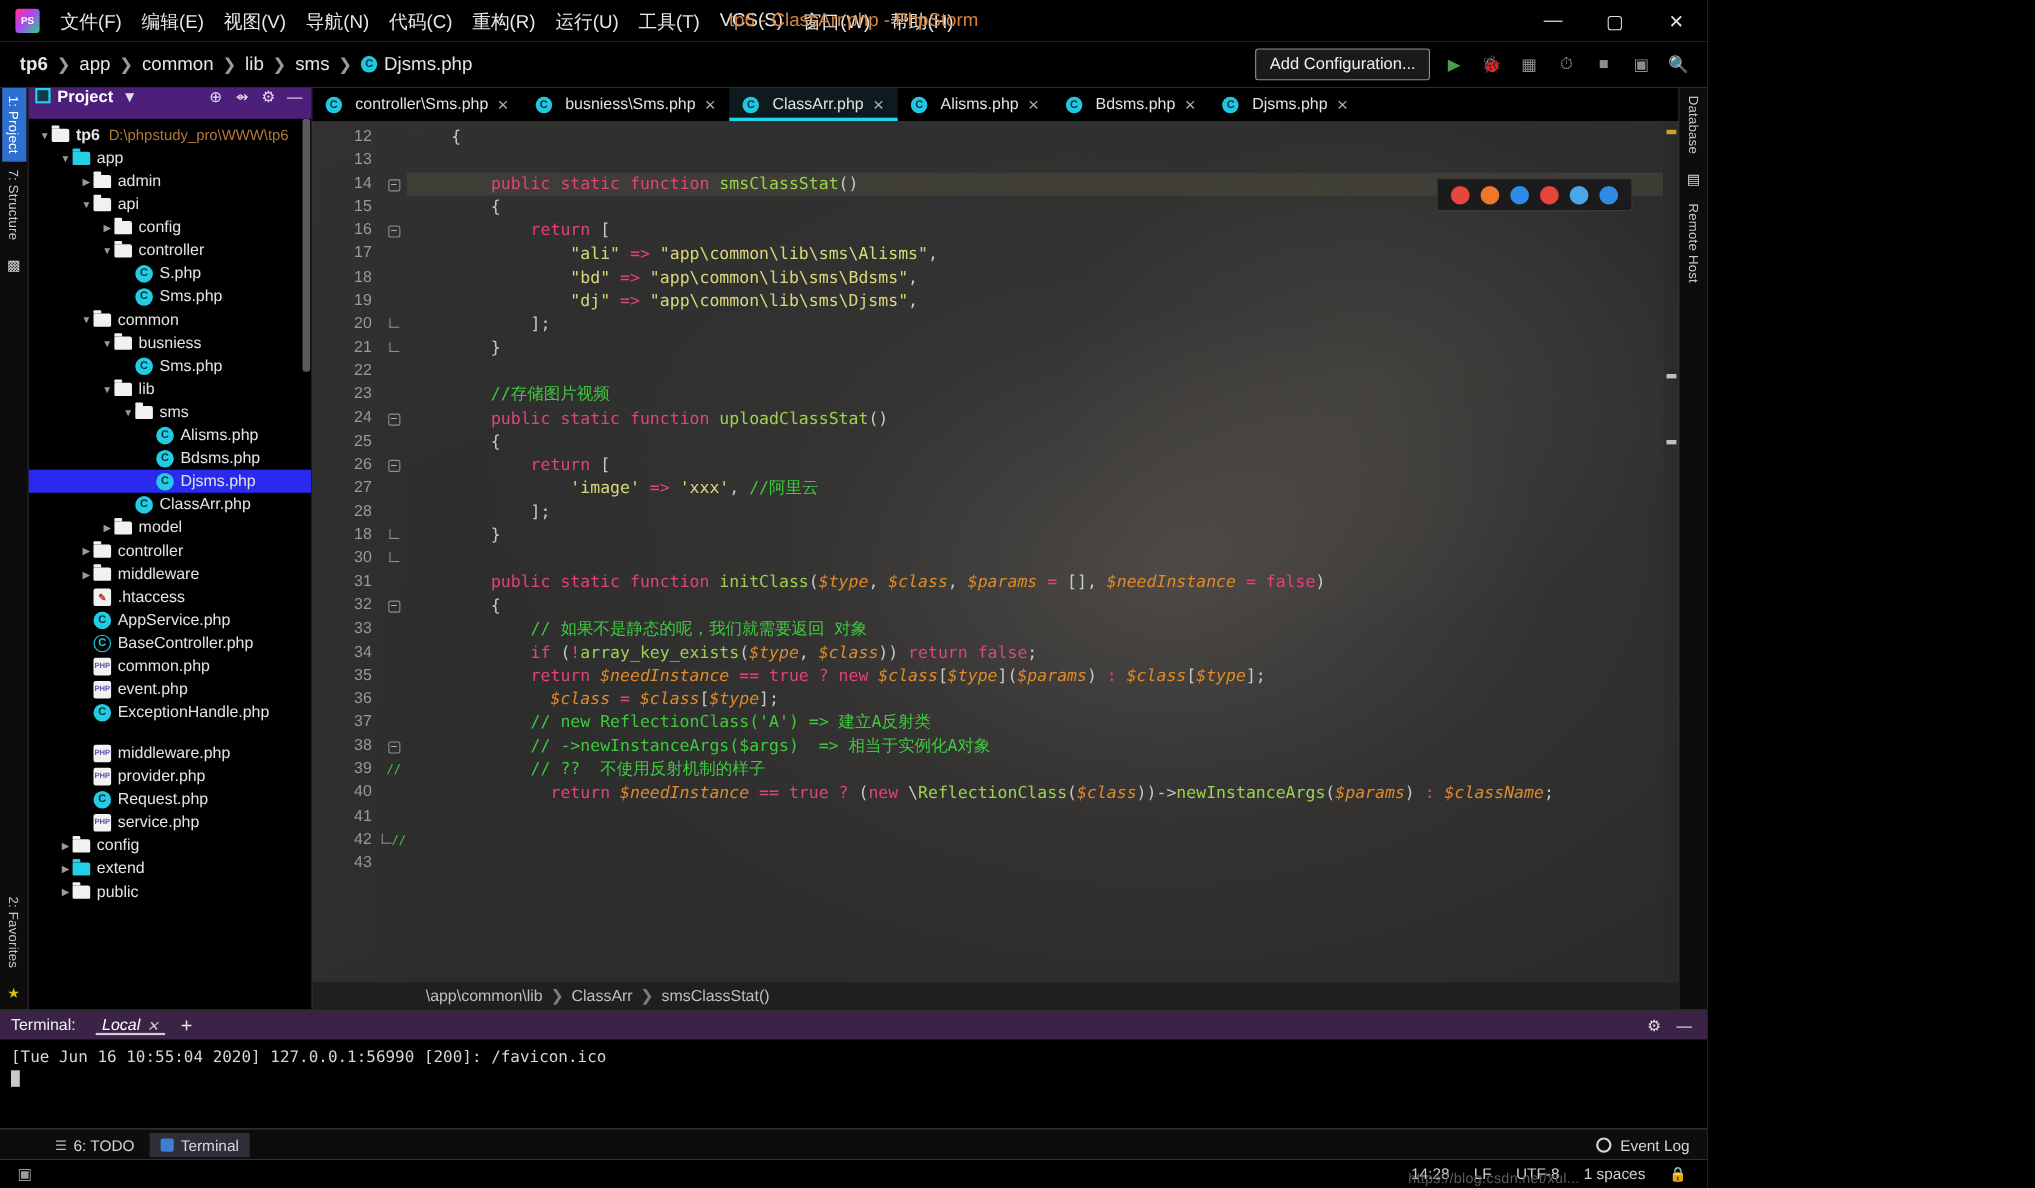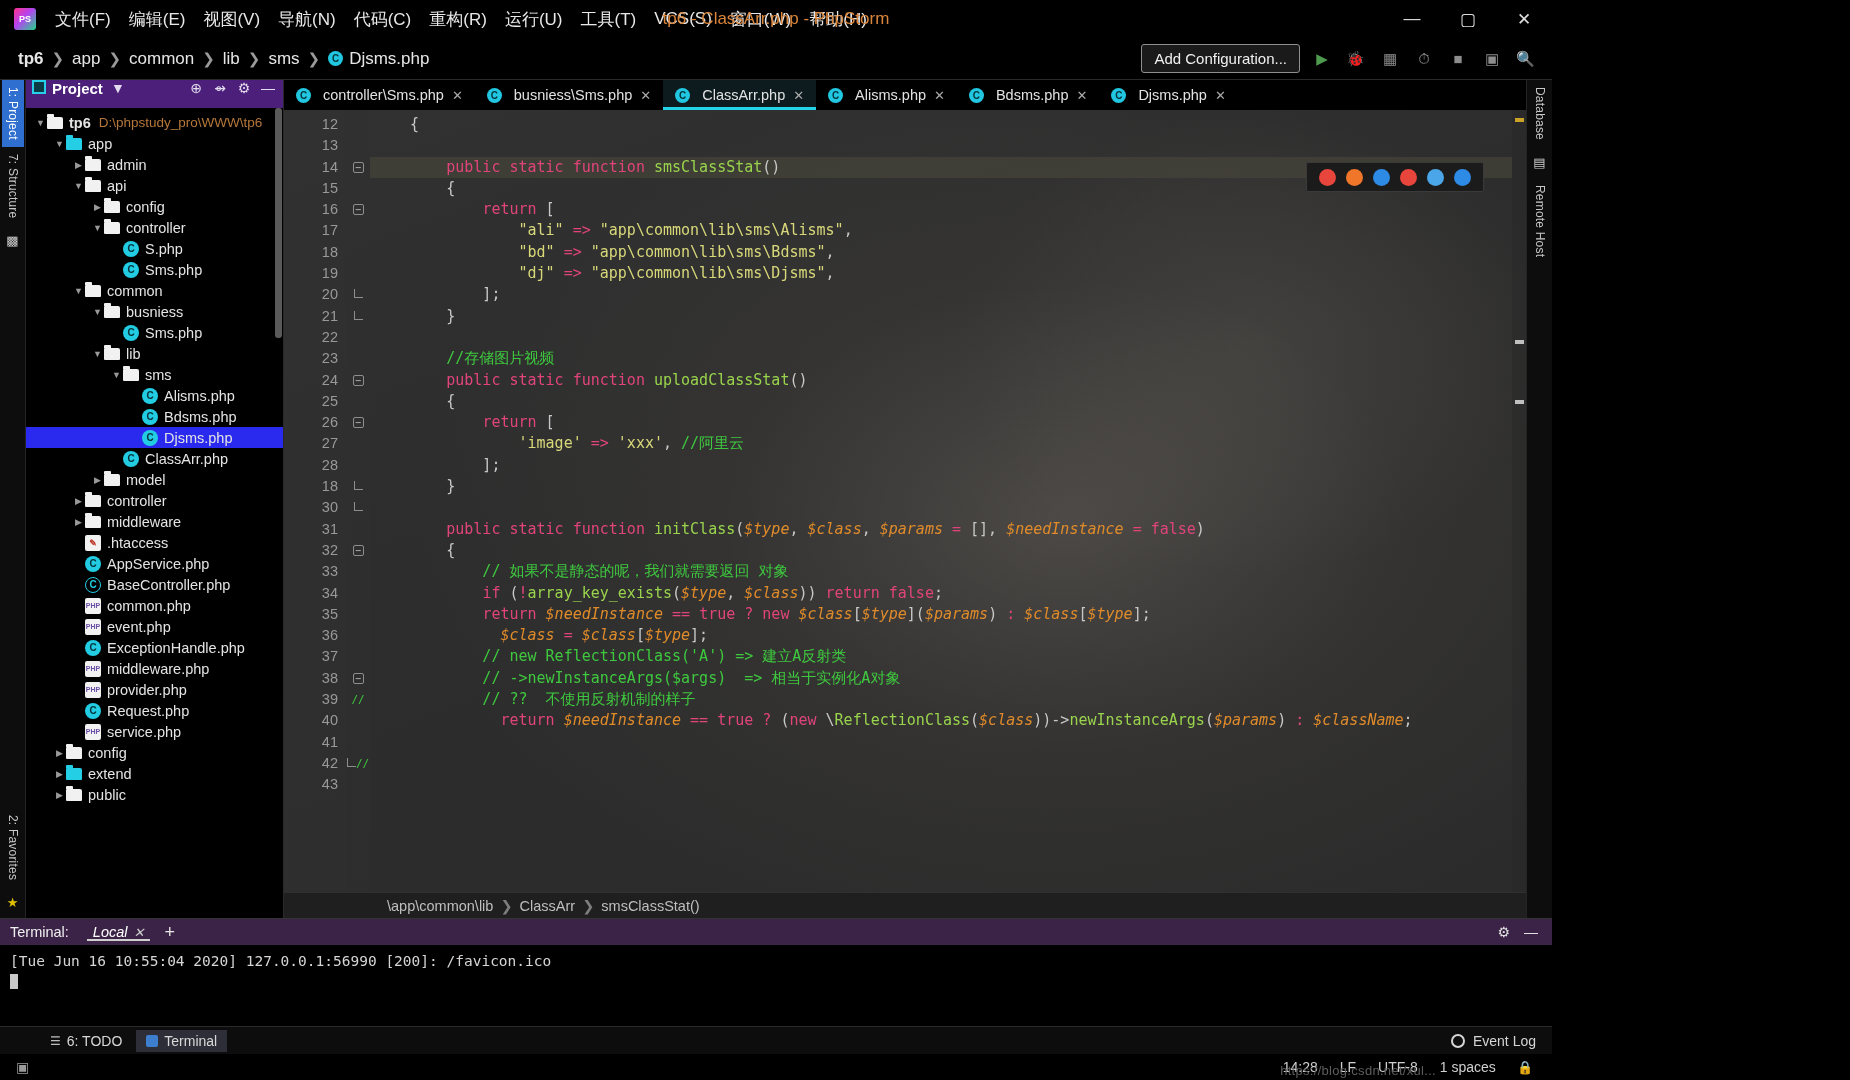--- a/index.html
+++ b/index.html
@@ -546,21 +546,21 @@
           <div class="node" style="padding-left: 46px;">
             <span class="arrow none">·</span>
             <span class="ficon php">PHP</span>
             <span class="node-label">event.php</span>
           </div>
           <div class="node" style="padding-left: 46px;">
             <span class="arrow none">·</span>
             <span class="ficon">C</span>
             <span class="node-label">ExceptionHandle.php</span>
           </div>
-          <div class="node" style="padding-left: 46px;">
+          <div class="node" style="padding-left: 46px; margin-top: 16px;">
             <span class="arrow none">·</span>
             <span class="ficon php">PHP</span>
             <span class="node-label">middleware.php</span>
           </div>
           <div class="node" style="padding-left: 46px;">
             <span class="arrow none">·</span>
             <span class="ficon php">PHP</span>
             <span class="node-label">provider.php</span>
           </div>
           <div class="node" style="padding-left: 46px;">

